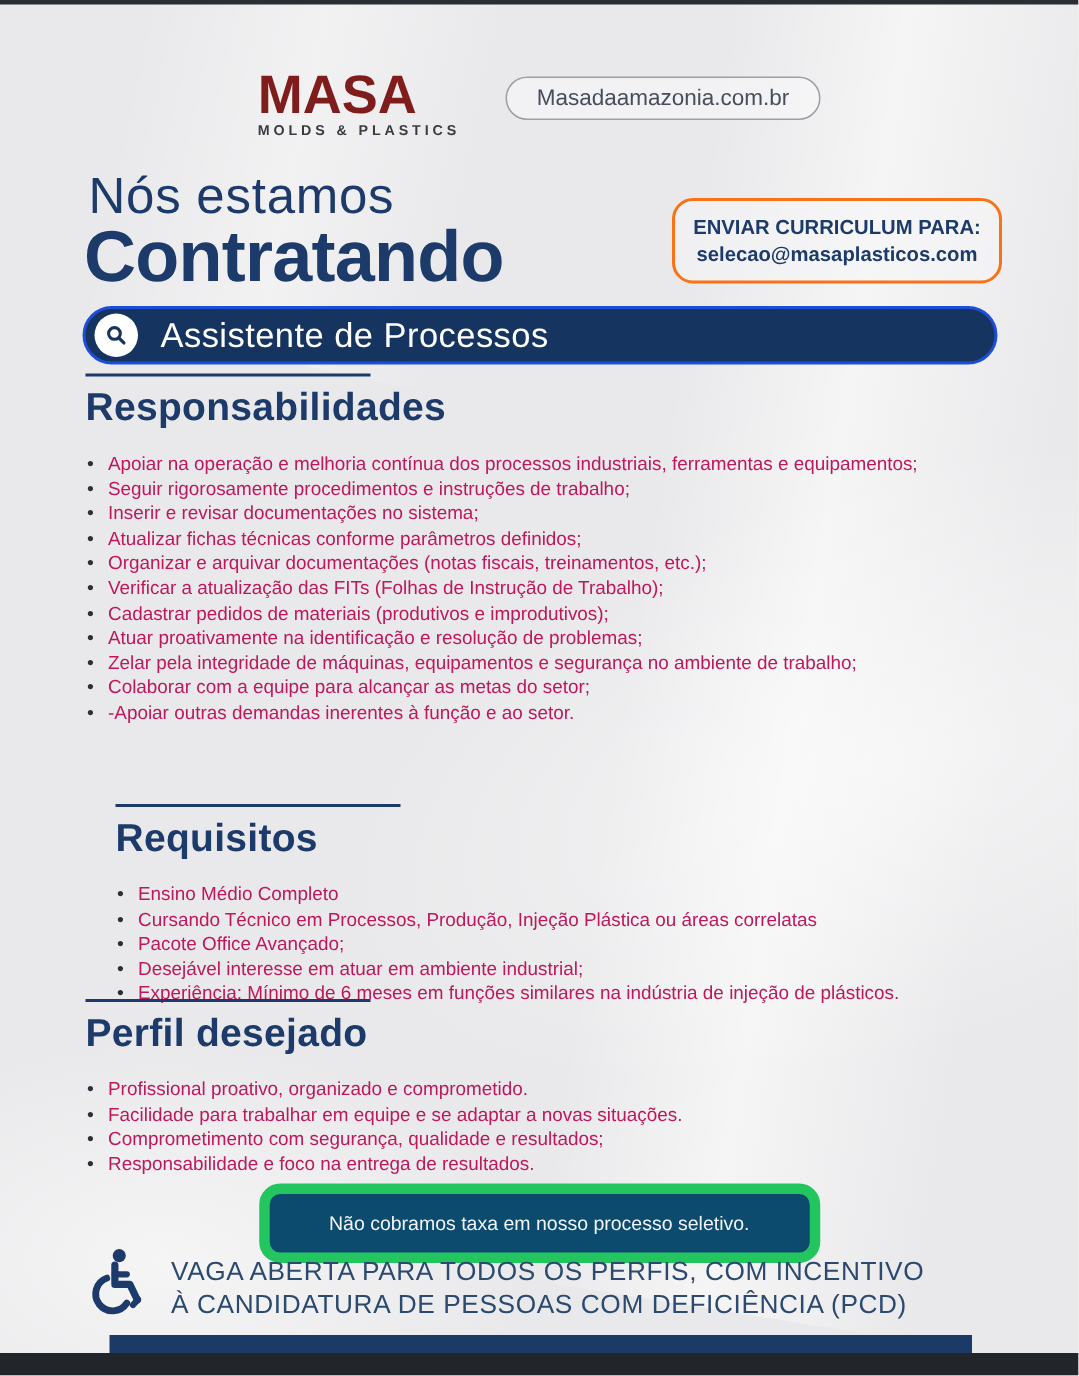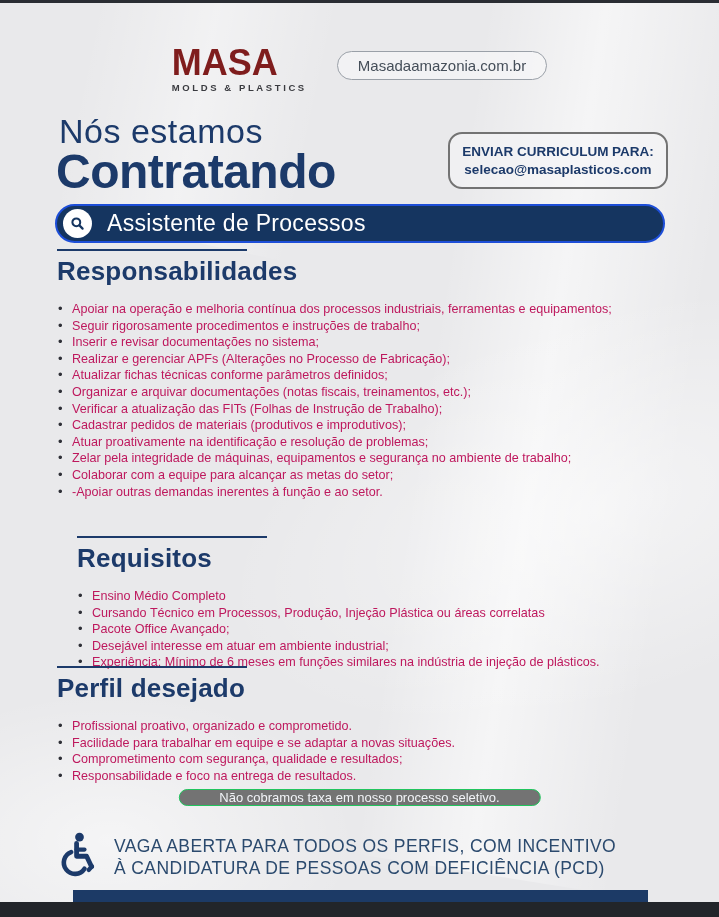--- a/index.html
+++ b/index.html
@@ -66,21 +66,21 @@
   .hero-line1 {
     position: absolute; top: 112px; left: 59px;
     color: #1c3a6a; font-size: 34px; font-weight: 400; letter-spacing: 0.5px;
   }
   .hero-line2 {
     position: absolute; top: 144px; left: 56px;
     color: #1c3a6a; font-size: 48px; font-weight: 800; letter-spacing: -0.5px;
   }
   .contact-box {
     position: absolute; top: 132px; right: 51px; width: 220px; height: 57px;
-    border: 2px solid #737373; border-radius: 14px;
+    border: 2px solid #f97316; border-radius: 14px;
     background: rgba(246,246,248,0.55);
     display: flex; flex-direction: column; justify-content: center; align-items: center;
     gap: 3px;
   }
   .contact-label { color: #1c3a6a; font-size: 13.5px; font-weight: 700; }
   .contact-email { color: #1c3a6a; font-size: 13.5px; font-weight: 700; cursor: pointer; }
 
   
   .job-pill {
     position: absolute; top: 204px; left: 55px; right: 54px; height: 39px;
@@ -109,22 +109,22 @@
     color: #be185d; font-size: 12.6px; line-height: 16.6px;
   }
   .bullet-list li::before {
     content: "\2022"; position: absolute; left: 1px; top: 0;
     color: #2e2f36; font-size: 13px;
   }
 
   
   .no-fee-pill {
     position: absolute; top: 789px; left: 50%; transform: translateX(-50%);
-    background: #737373; border: 1px solid #22c55e; border-radius: 14px;
-    padding: 0 40px; color: #f2f4f8; font-size: 13px; white-space: nowrap;
+    background: #0c4a6e; border: 7px solid #22c55e; border-radius: 14px;
+    padding: 12px 40px; color: #f2f4f8; font-size: 13px; white-space: nowrap;
   }
   .inclusion { position: absolute; top: 830px; left: 52px; display: flex; align-items: center; gap: 12px; }
   .inclusion-text { color: #2b4a6e; font-size: 17.5px; font-weight: 500; letter-spacing: 0.4px; line-height: 22px; }
   .navy-bar {
     position: absolute; top: 890px; left: 73px; width: 575px; height: 14px;
     background: #1c3a66;
   }
   .black-strip {
     position: absolute; bottom: 0; left: 0; right: 0; height: 15px;
     background: #22252a;
@@ -169,21 +169,20 @@
   </div>
 
   <div class="section sec-responsibilities">
     <div class="sec-line"></div>
     <div class="sec-title">Responsabilidades</div>
     <ul class="bullet-list">
 
     <li>Apoiar na operação e melhoria contínua dos processos industriais, ferramentas e equipamentos;</li>
         <li>Seguir rigorosamente procedimentos e instruções de trabalho;</li>
         <li>Inserir e revisar documentações no sistema;</li>
-        <li>Realizar e gerenciar APFs (Alterações no Processo de Fabricação);</li>
         <li>Atualizar fichas técnicas conforme parâmetros definidos;</li>
         <li>Organizar e arquivar documentações (notas fiscais, treinamentos, etc.);</li>
         <li>Verificar a atualização das FITs (Folhas de Instrução de Trabalho);</li>
         <li>Cadastrar pedidos de materiais (produtivos e improdutivos);</li>
         <li>Atuar proativamente na identificação e resolução de problemas;</li>
         <li>Zelar pela integridade de máquinas, equipamentos e segurança no ambiente de trabalho;</li>
         <li>Colaborar com a equipe para alcançar as metas do setor;</li>
         <li>-Apoiar outras demandas inerentes à função e ao setor.</li>
       </ul>
   </div>

